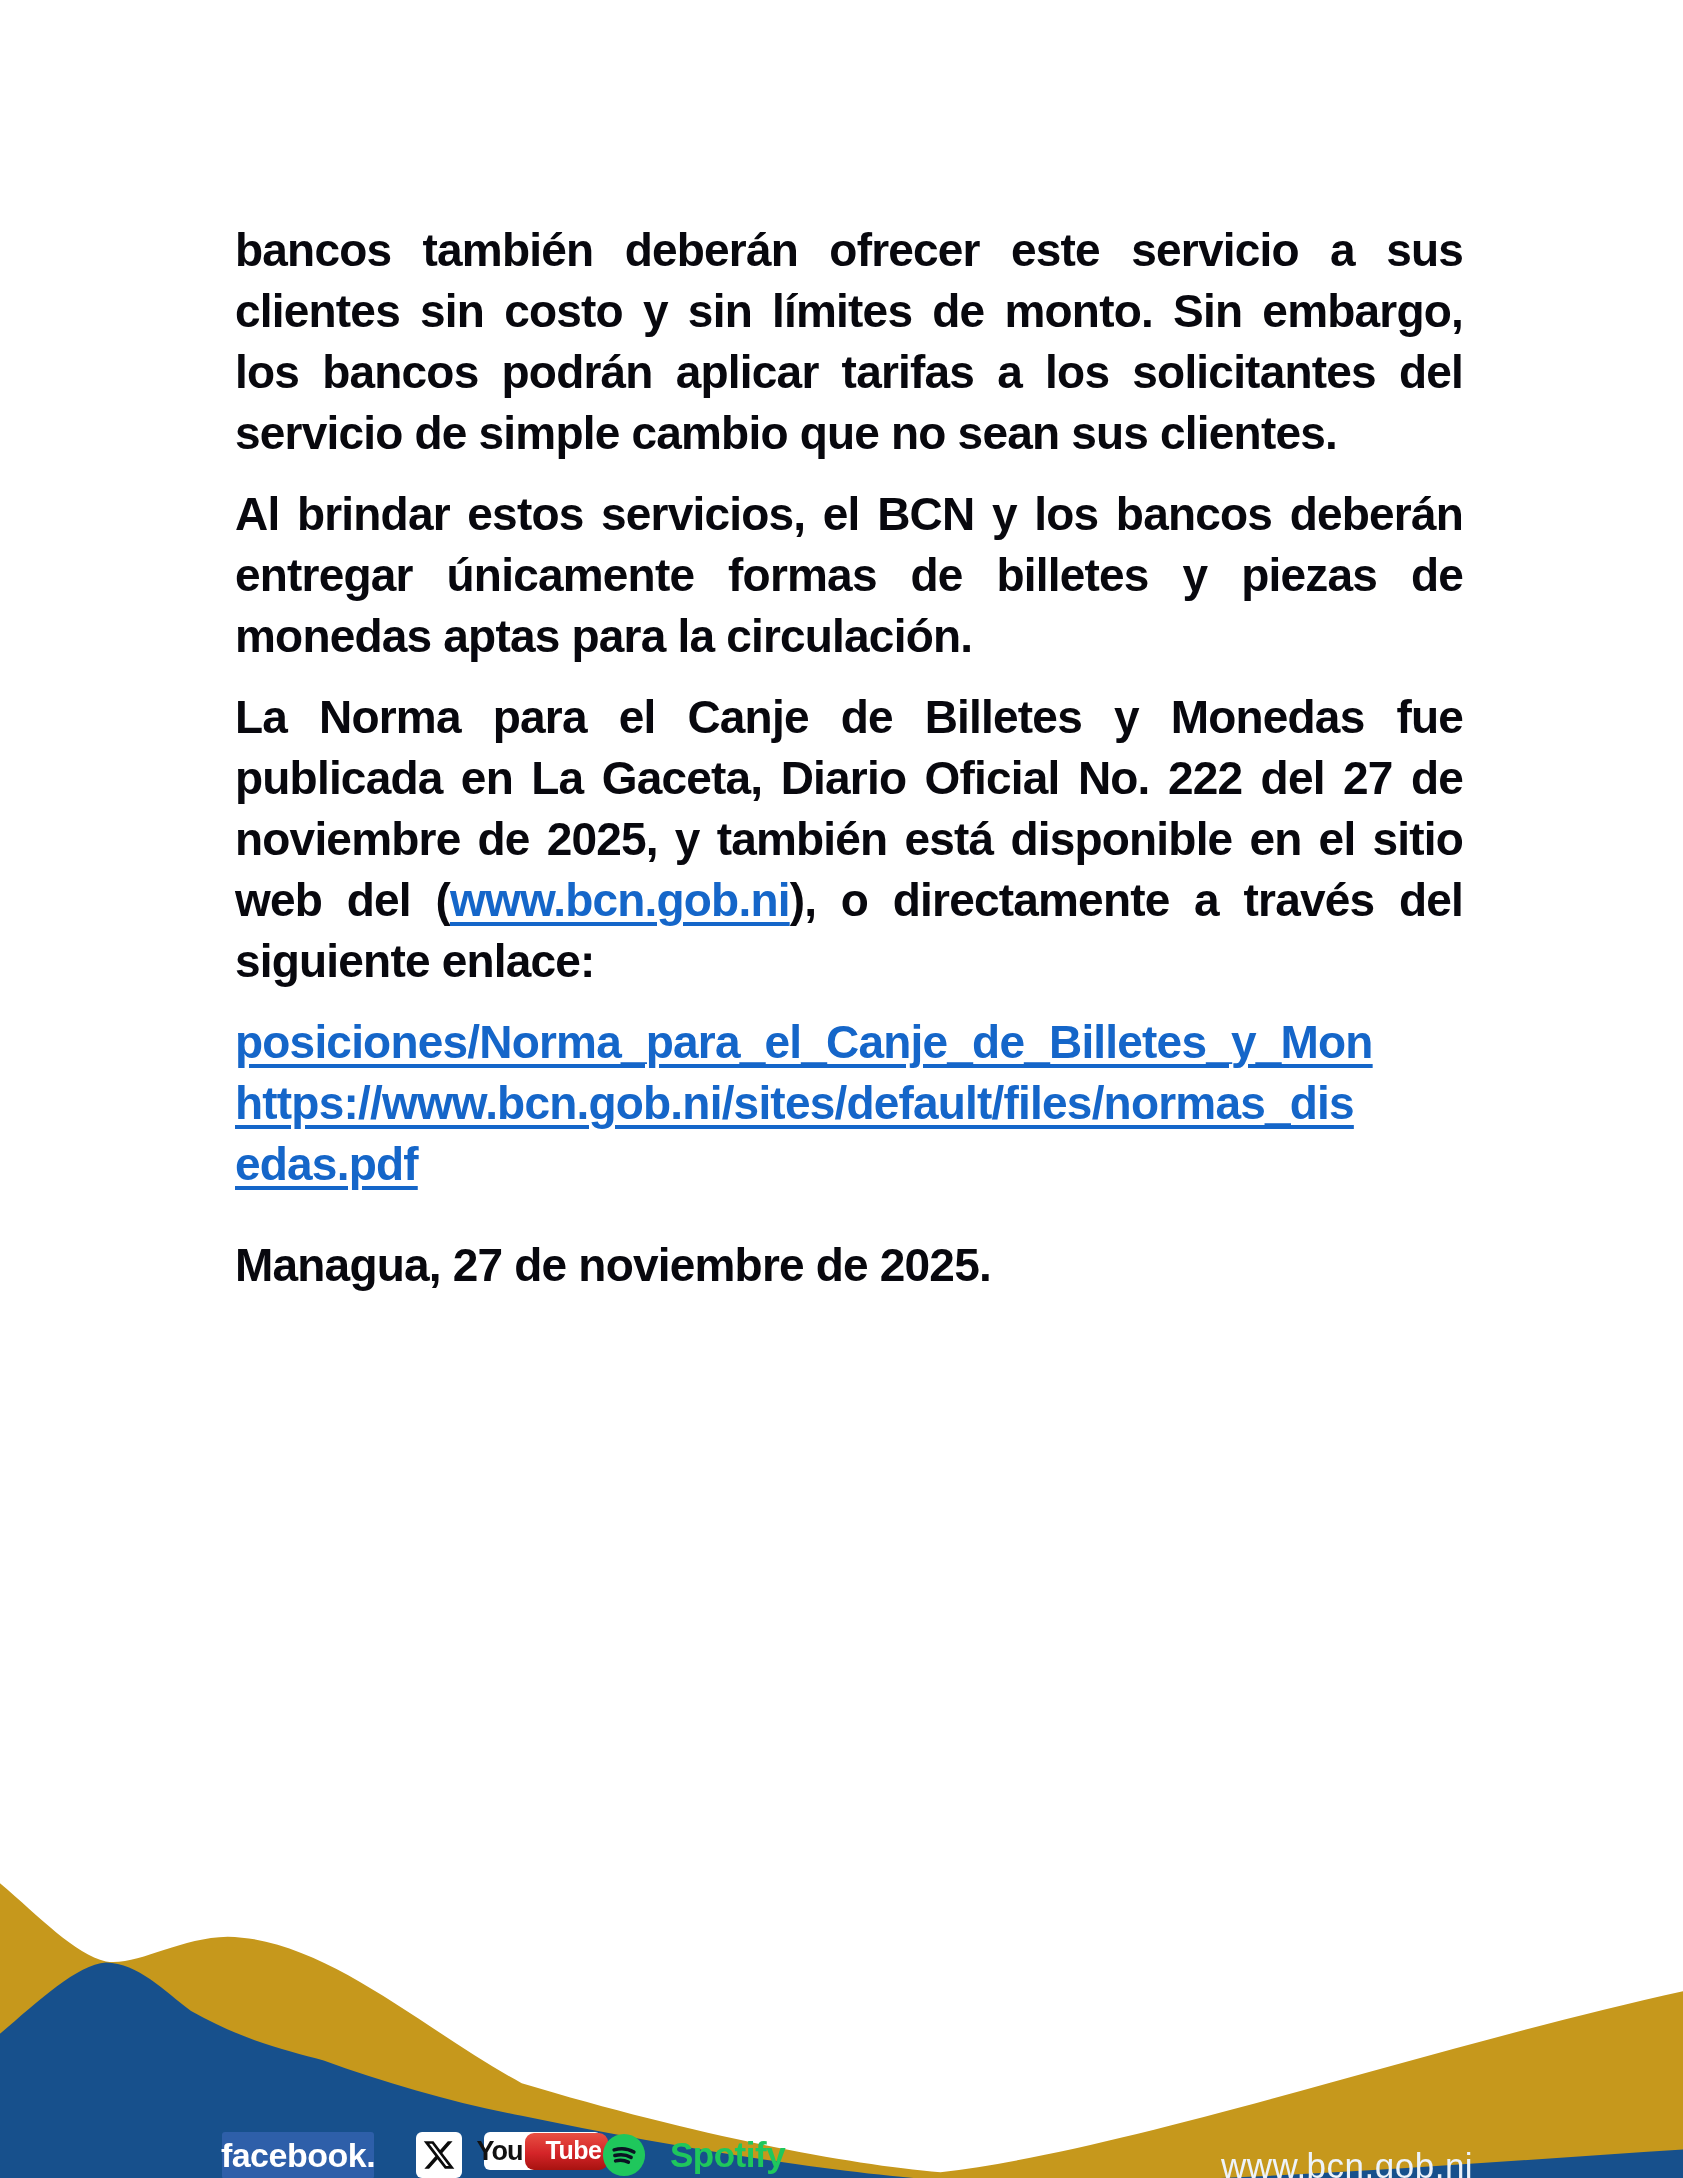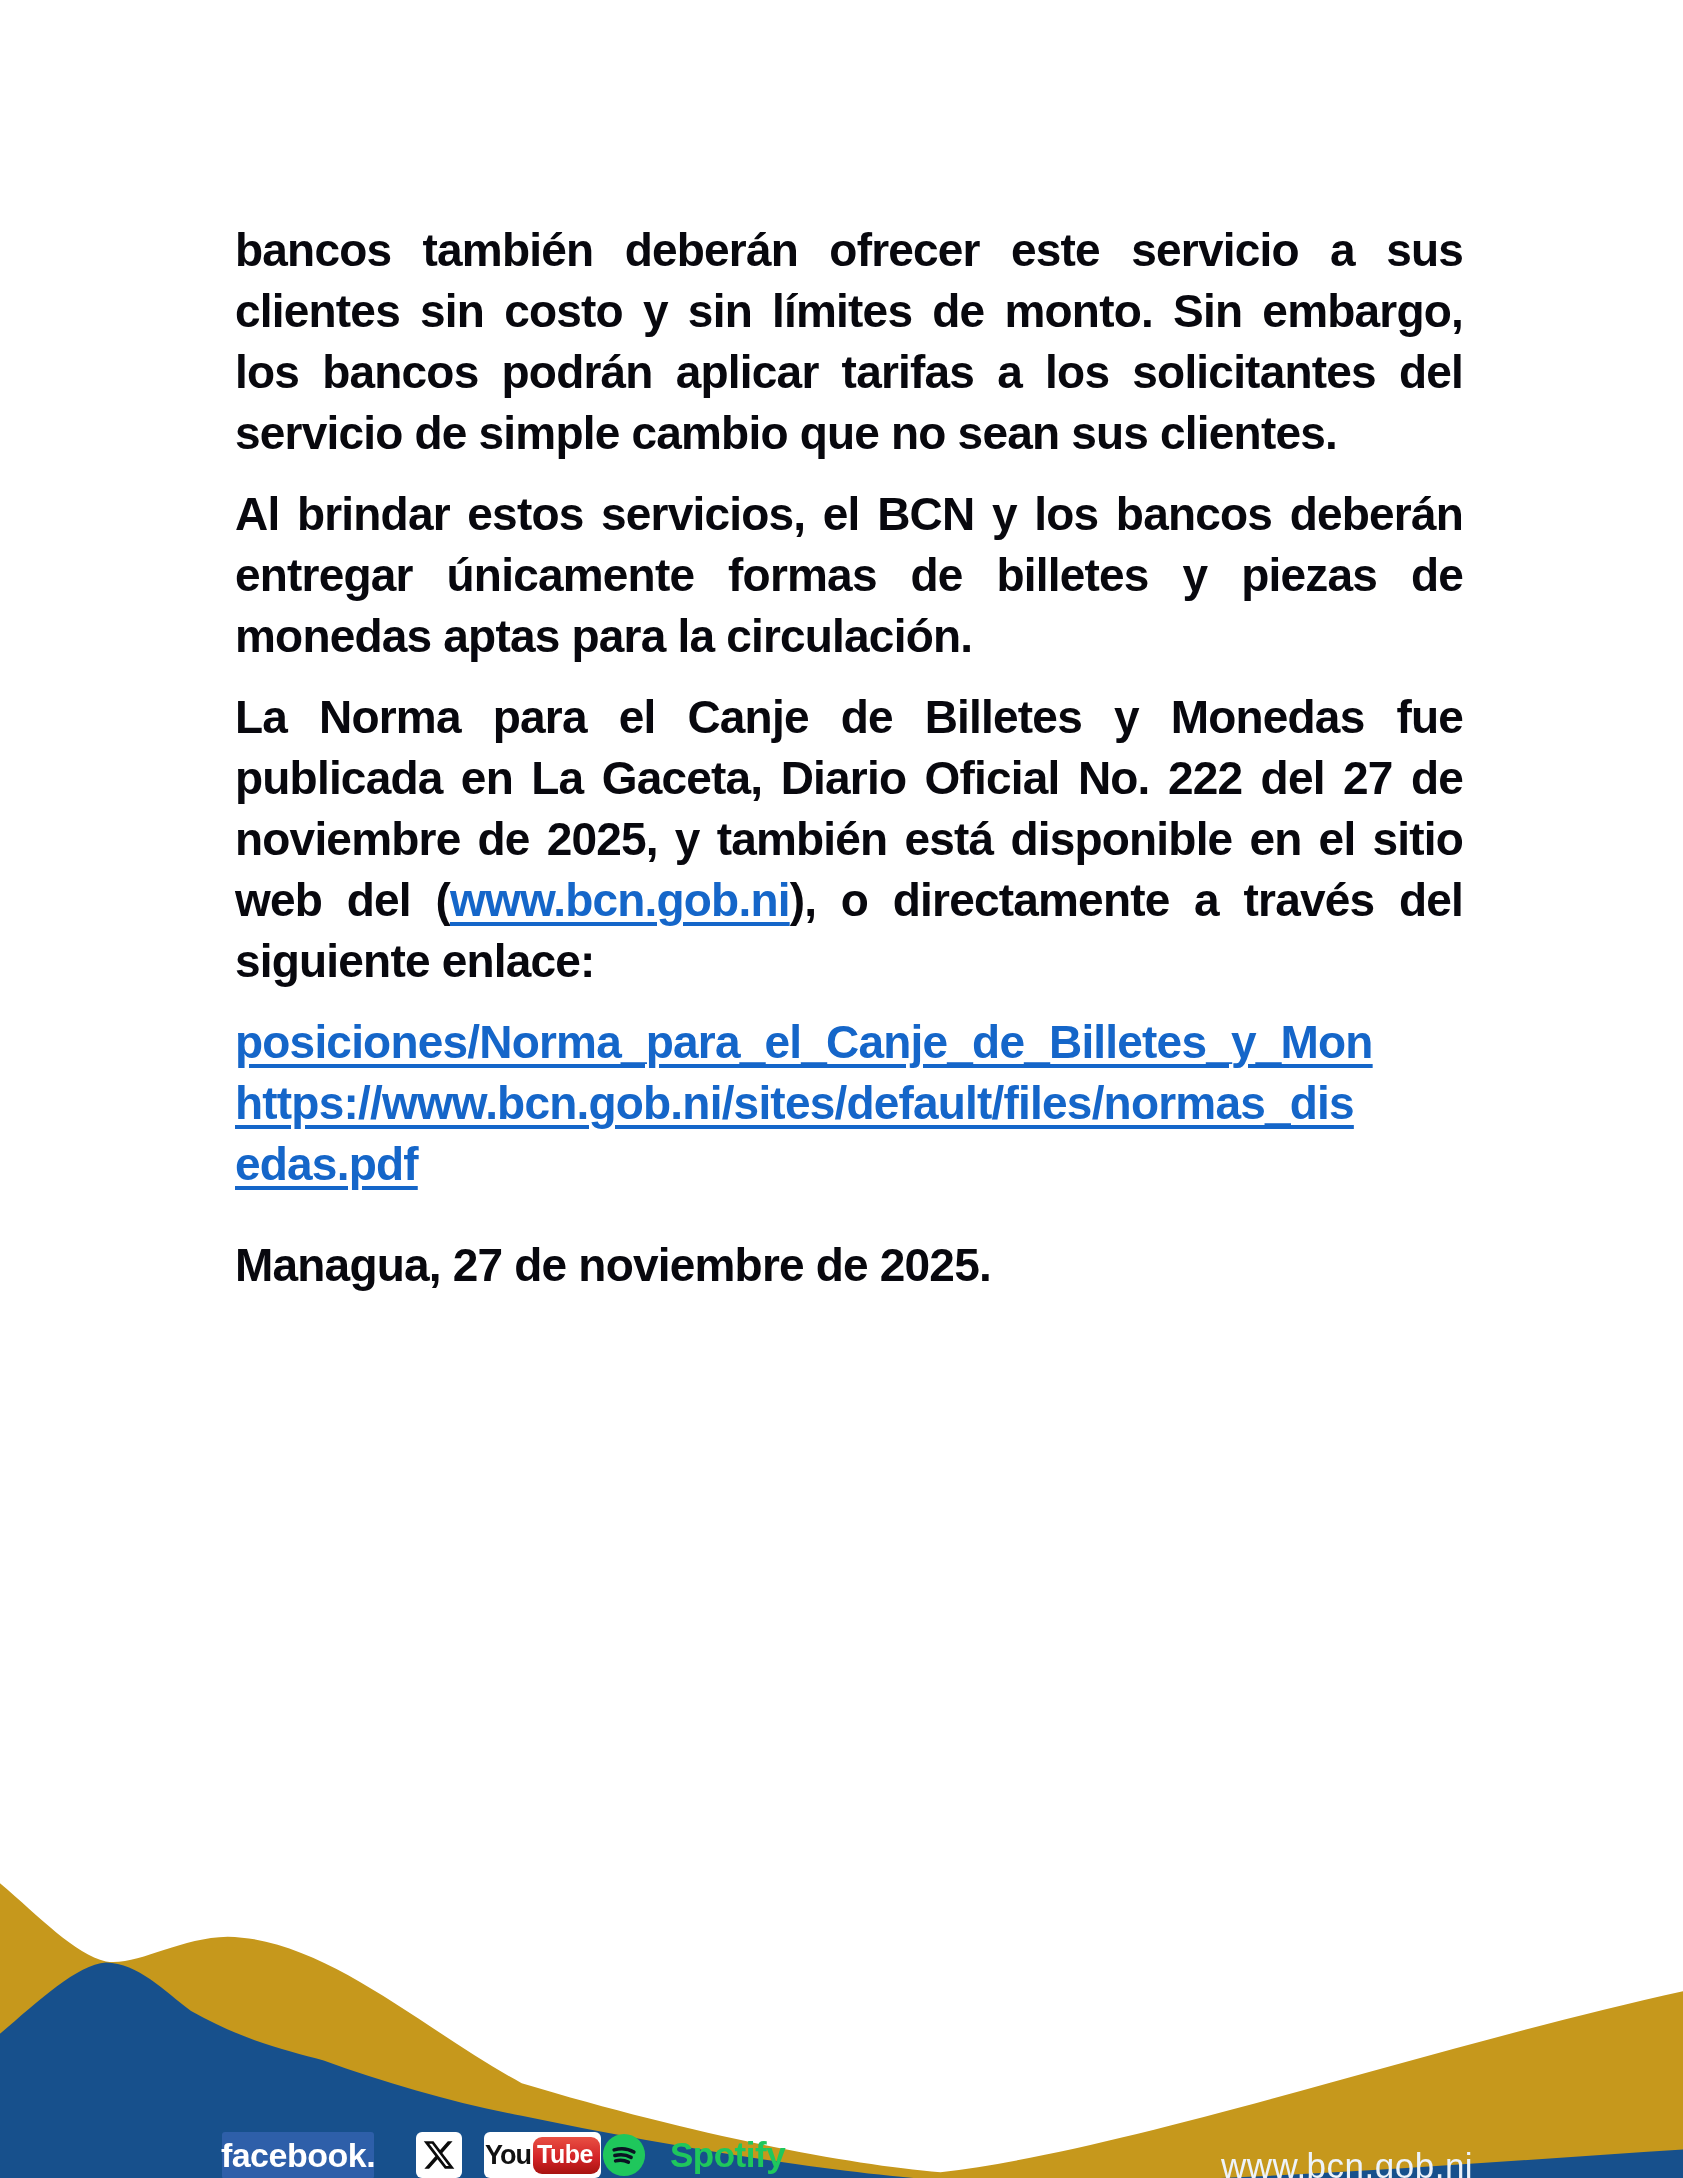--- a/index.html
+++ b/index.html
@@ -38,29 +38,29 @@
     display:flex; align-items:center; justify-content:center;
     color:#ffffff; font-weight:700; font-size:34px; letter-spacing:-0.5px;
   }
   .x-tile{
     left:416px; top:2108px; width:46px; height:46px;
     background:#ffffff; border-radius:6px;
     display:flex; align-items:center; justify-content:center;
   }
   .x-tile svg{width:34px; height:34px; fill:#0b0b0b;}
   .yt-tile{
-    left:484px; top:2108px; width:117px; height:46px;
+    left:484px; top:2108px; width:117px; height:38px;
     background:#ffffff; border-radius:6px;
     display:flex; align-items:center; justify-content:center; gap:2px;
     font-weight:700;
   }
   .yt-you{color:#111111; font-size:27px; letter-spacing:-1px;}
   .yt-badge{
     background:linear-gradient(180deg,#E85043 0%, var(--youtube-red) 55%, #A81310 100%);
-    color:#ffffff; font-size:25px; border-radius:9px; padding:3px 7px 5px 4px; letter-spacing:-0.5px;
+    color:#ffffff; font-size:25px; border-radius:9px; padding:3px 7px 5px 21px; letter-spacing:-0.5px;
   }
   .spotify{
     left:602px; top:2108px; height:46px; display:flex; align-items:center; gap:24px;
   }
   .spotify svg{width:44px; height:44px;}
   .spotify-word{color:var(--spotify-green); font-weight:700; font-size:35px; letter-spacing:-0.5px;}
   .site-url{
     left:1221px; top:2122px; color:var(--footer-text);
     font-size:35px; font-weight:400; letter-spacing:0.5px;
   }

